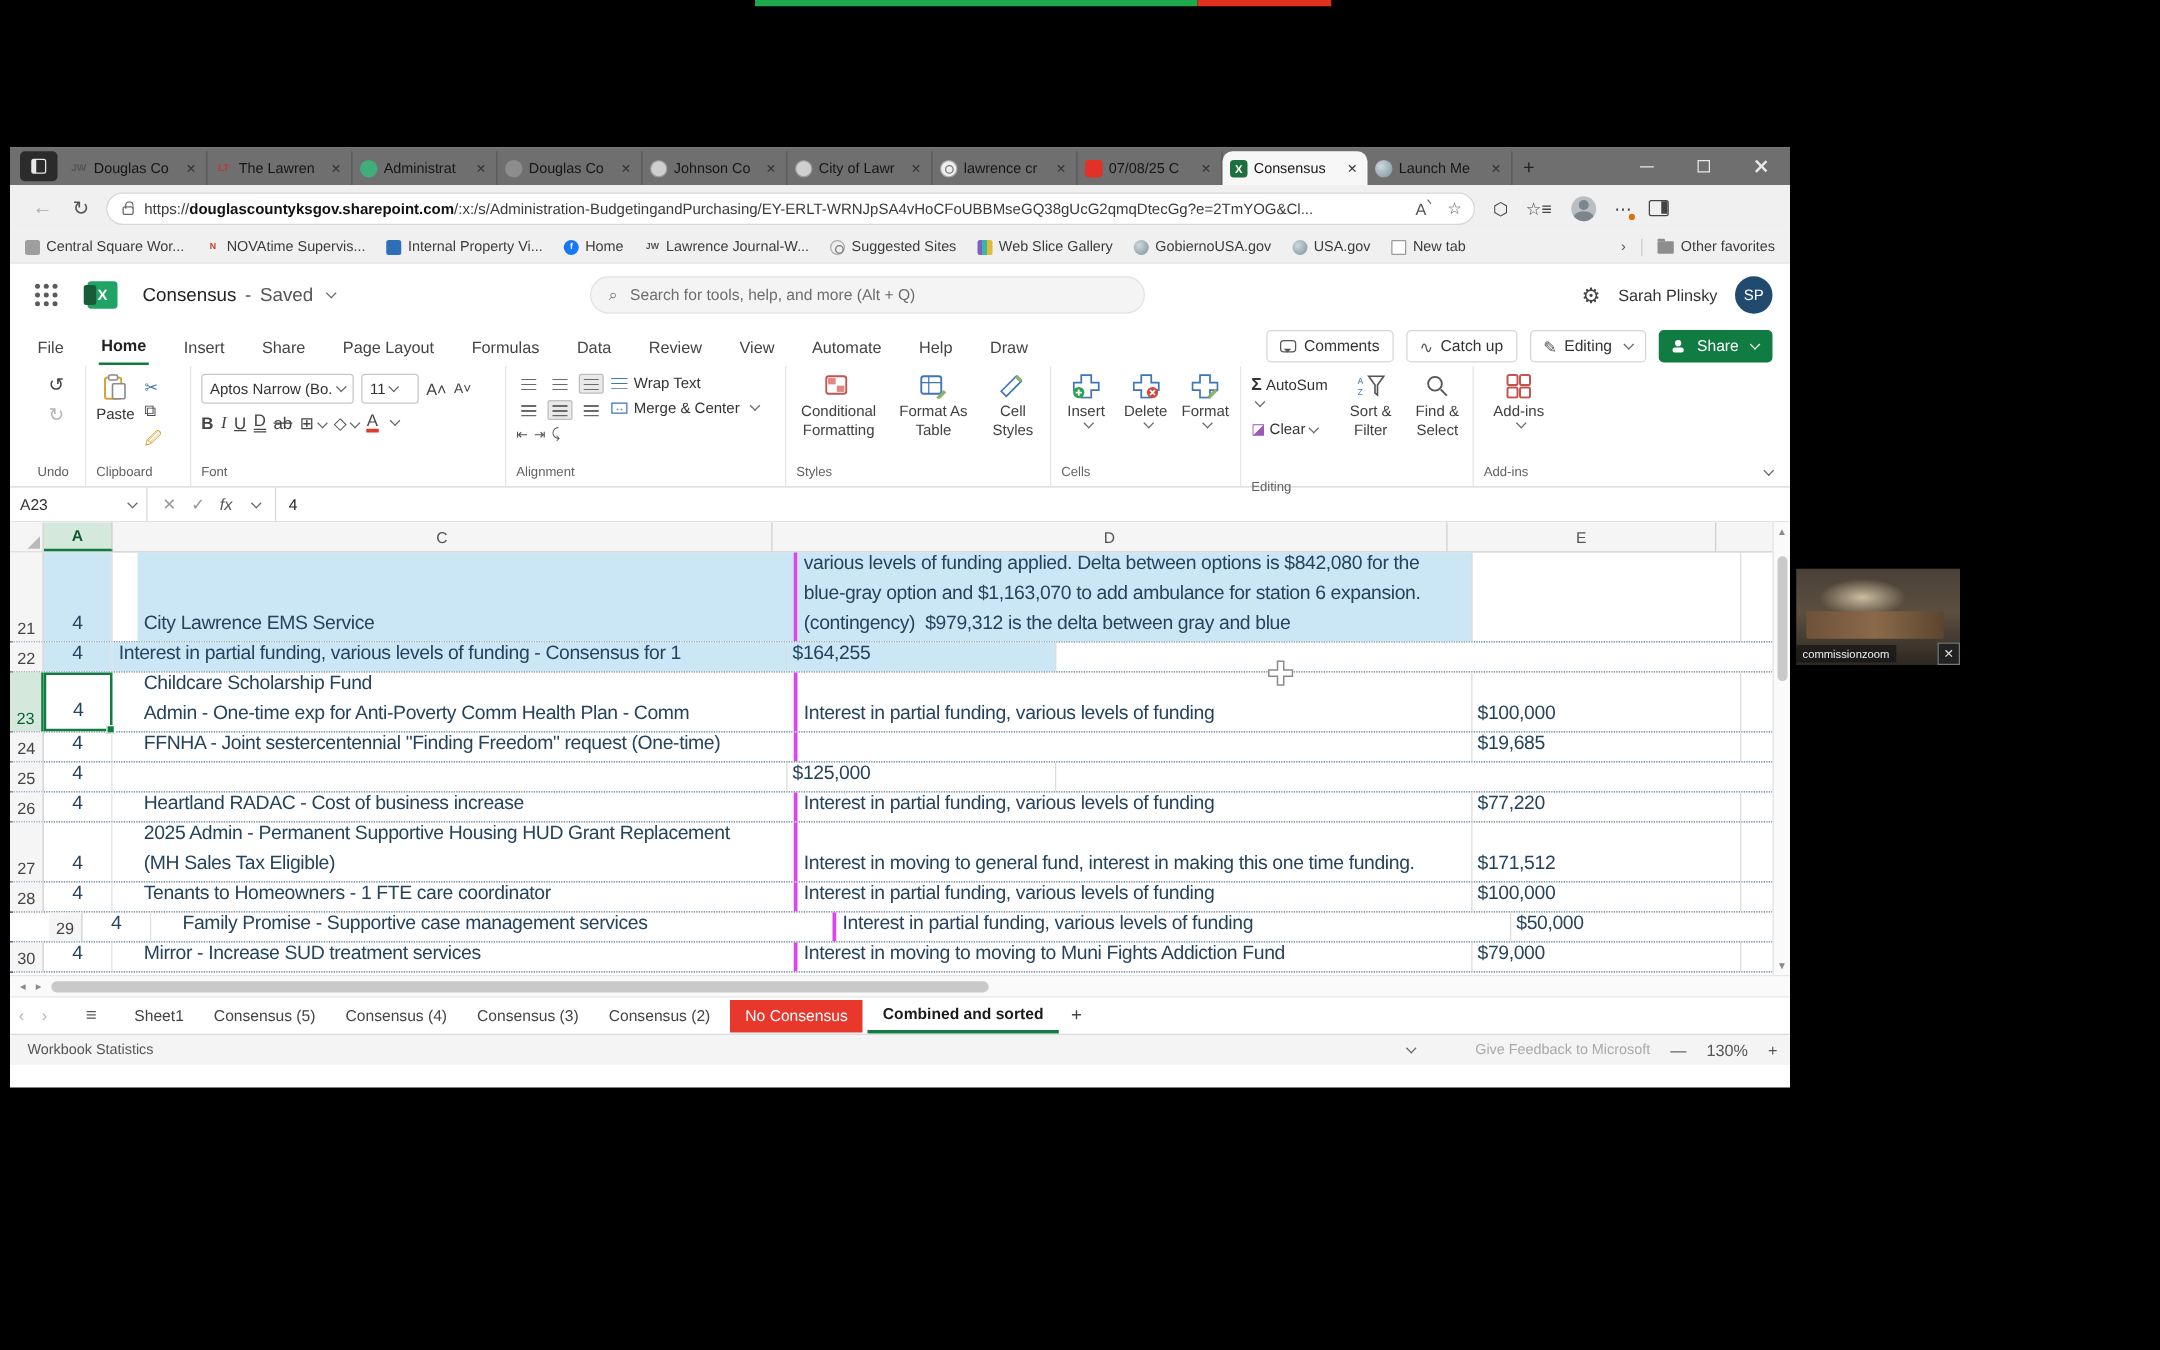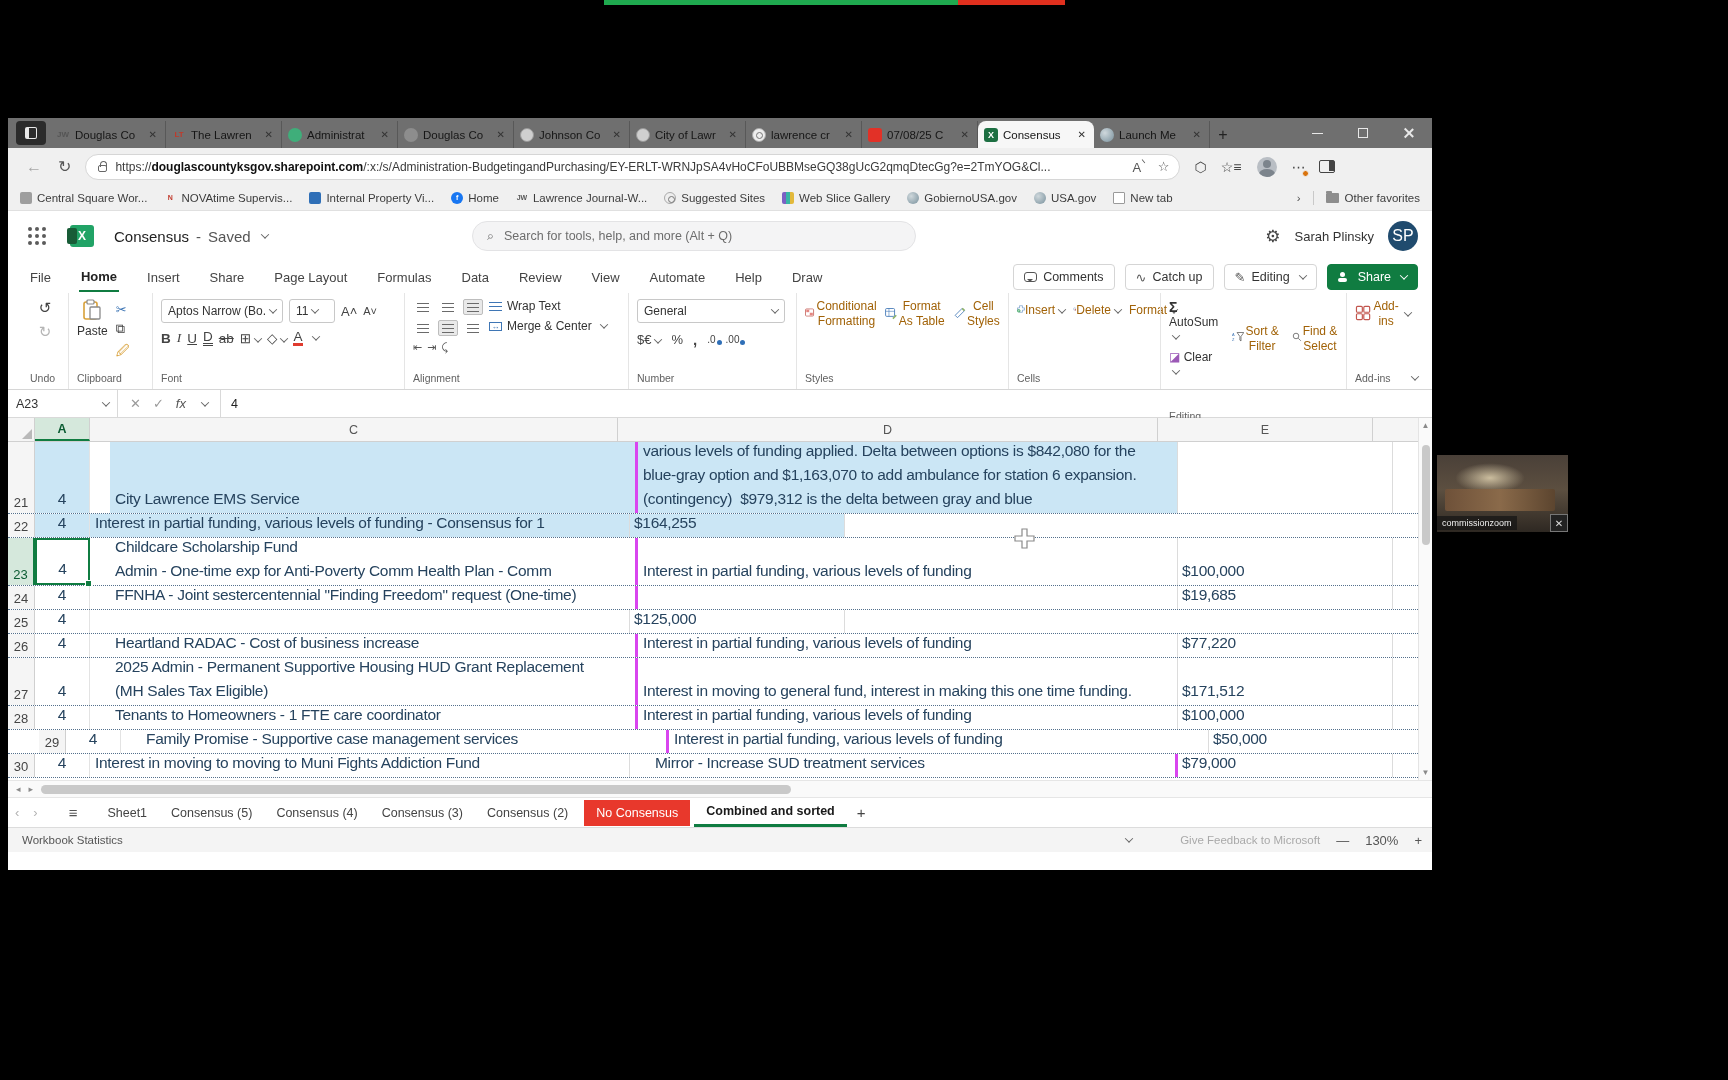--- a/index.html
+++ b/index.html
@@ -82,21 +82,21 @@
   #waffle{width:22px;height:22px;margin-left:18px;display:grid;grid-template-columns:repeat(3,1fr);gap:3px;padding:2px;}
   #waffle i{background:#5b5b5b;border-radius:50%;}
   #excel-logo{width:24px;height:22px;background:#21a366;border-radius:3px;margin-left:22px;position:relative;color:#fff;font-weight:bold;font-size:12px;display:flex;align-items:center;justify-content:center;}
   #excel-logo::before{content:"";position:absolute;left:-3px;top:3px;width:10px;height:16px;background:#185c37;border-radius:2px;z-index:-0;}
   #doc-title{margin-left:20px;font-size:15px;color:#222;display:flex;align-items:center;gap:7px;}
   #doc-title .saved{color:#555;}
   #search-pill{position:absolute;left:464px;top:10px;width:444px;height:30px;background:#f4f4f5;border:1px solid #e3e3e5;border-radius:15px;display:flex;align-items:center;padding:0 14px;font-size:12.5px;color:#6d6d6d;}
   #appbar-right{position:absolute;right:14px;display:flex;align-items:center;gap:14px;}
   #gear{font-size:17px;color:#444;}
   #user-name{font-size:13px;color:#333;}
-  #avatar-sp{width:30px;height:30px;border-radius:50%;background:#204b6e;color:#fff;font-size:16px;display:flex;align-items:center;justify-content:center;}
+  #avatar-sp{width:30px;height:30px;border-radius:50%;background:#204b6e;color:#fff;font-size:12px;display:flex;align-items:center;justify-content:center;}
 
   
   .chev{display:inline-block;width:6px;height:6px;border-right:1.3px solid #666;border-bottom:1.3px solid #666;transform:rotate(45deg) translate(-1px,-1px);margin-left:4px;flex:none;}
 
   
   #ribbontabs{height:32px;display:flex;align-items:center;padding-left:20px;position:relative;font-size:13px;color:#444;}
   .rtab{margin-right:26px;padding:6px 2px;}
   .rtab.active{color:#222;font-weight:bold;border-bottom:2.5px solid #107c41;}
   #ribbontabs-right{position:absolute;right:14px;display:flex;align-items:center;gap:10px;}
   .pillbtn{height:26px;border:1px solid #d5d5d5;border-radius:4px;background:#fff;display:flex;align-items:center;padding:0 10px;font-size:12.5px;color:#333;gap:6px;}
@@ -131,21 +131,21 @@
   .aln.sel{background:#e9e9e9;border:1px solid #bdbdbd;}
   .aln .bars{width:12px;height:9px;background:repeating-linear-gradient(#6a6a6a 0 1.3px,transparent 1.3px 4px);}
   .alabels{display:flex;flex-direction:column;gap:6px;margin-left:6px;font-size:12px;color:#333;}
   .alabels .row{display:flex;align-items:center;gap:5px;}
   .wrap-ic{width:13px;height:9px;background:repeating-linear-gradient(#3f76b5 0 1.3px,transparent 1.3px 4px);}
   .merge-ic{width:13px;height:9px;border:1.3px solid #3f76b5;display:flex;align-items:center;justify-content:center;color:#3f76b5;font-size:8px;}
   .numrow{display:flex;align-items:center;gap:10px;margin-top:8px;font-size:13px;color:#444;}
   .comma{font-weight:bold;font-size:15px;}
   .dec{font-size:10px;color:#444;position:relative;}
   .dec::after{content:"";position:absolute;right:-6px;bottom:0;width:5px;height:5px;border-radius:50%;background:#2f6fb7;}
-  .bigbtn{display:flex;flex-direction:row;align-items:center;font-size:12px;color:#a16207;width:72px;text-align:center;line-height:1.25;}
+  .bigbtn{display:flex;flex-direction:column;align-items:center;font-size:12px;color:#404040;width:72px;text-align:center;line-height:1.25;}
   .bigbtn svg{margin-bottom:3px;}
   .cellsbtn{width:48px;}
   #addins-btn svg{margin-bottom:3px;}
   #ribbon-collapse{position:absolute;right:14px;bottom:8px;}
 
   
   #formulabar{height:28px;display:flex;align-items:center;border-bottom:1px solid #d9d9d9;}
   #namebox{width:110px;height:100%;display:flex;align-items:center;padding:0 8px;font-size:12.5px;color:#333;border-right:1px solid #d9d9d9;}
   #namebox .chev{margin-left:auto;}
   #fbtns{display:flex;align-items:center;gap:12px;padding:0 12px;border-right:1px solid #d9d9d9;height:100%;color:#9a9a9a;font-size:13px;}
@@ -508,34 +508,20 @@
               </div>
             <div class="row">
                 <span class="merge-ic">↔</span>
                 <span>Merge &amp; Center</span>
                 <i class="chev"></i>
               </div>
           </div>
         </div>
         <div class="caption">Alignment</div>
       </div>
-      <div class="rgroup" style="width:168px;">
-        <div class="combo" style="width:148px;">
-            <span>General</span>
-            <i class="chev" style="margin-left:auto;"></i>
-          </div>
-        <div class="numrow">
-          <span>$€<i class="chev"></i></span>
-          <span>%</span>
-          <span class="comma">,</span>
-          <span class="dec">.0</span>
-          <span class="dec">.00</span>
-        </div>
-        <div class="caption">Number</div>
-      </div>
       <div class="rgroup" style="width:212px;">
         <div class="rbody">
           <div class="bigbtn">
             <svg width="22" height="20" viewBox="0 0 22 20">
                 <rect x="1" y="2" width="16" height="14" rx="2" fill="#fff" stroke="#c2564e" stroke-width="1.5"></rect>
                 <rect x="2.5" y="3.5" width="6" height="5" fill="#e48581"></rect>
                 <rect x="9.5" y="3.5" width="6" height="5" fill="#fff"></rect>
                 <rect x="2.5" y="9.5" width="6" height="5" fill="#fff"></rect>
                 <rect x="9.5" y="9.5" width="6" height="5" fill="#e48581"></rect>
               </svg>
@@ -791,25 +777,25 @@
             <div class="cell cE">
               <div class="ln">$50,000</div>
             </div>
             <div class="cFill"></div>
           </div>
           <div class="grow" style="height: 24px;">
             <div class="rnum">30</div>
             <div class="cell cA">
               <div class="ln">4</div>
             </div>
+            <div class="cell cC">
+              <div class="ln">Mirror - Increase SUD treatment services</div>
+            </div>
             <div class="cell cD">
               <div class="ln">Interest in moving to moving to Muni Fights Addiction Fund</div>
-            </div>
-            <div class="cell cC">
-              <div class="ln">Mirror - Increase SUD treatment services</div>
             </div>
             <div class="cell cE">
               <div class="ln">$79,000</div>
             </div>
             <div class="cFill"></div>
           </div>
         </div>
       <div id="vscroll">
         <span class="arr">▲</span>
         <div id="vthumb"></div>

